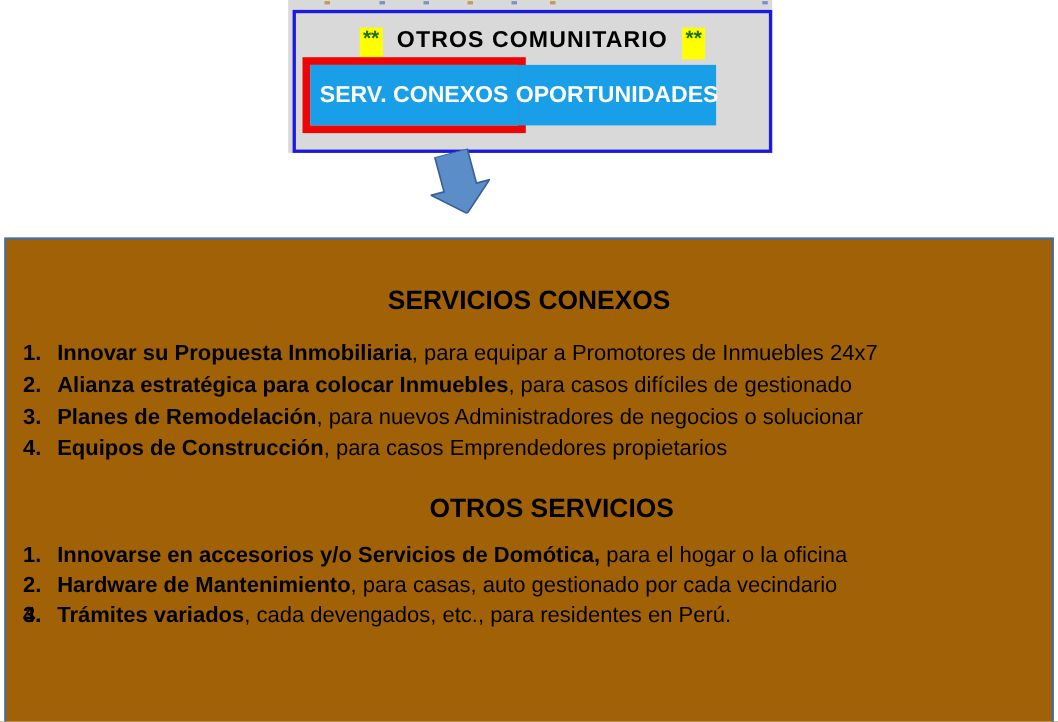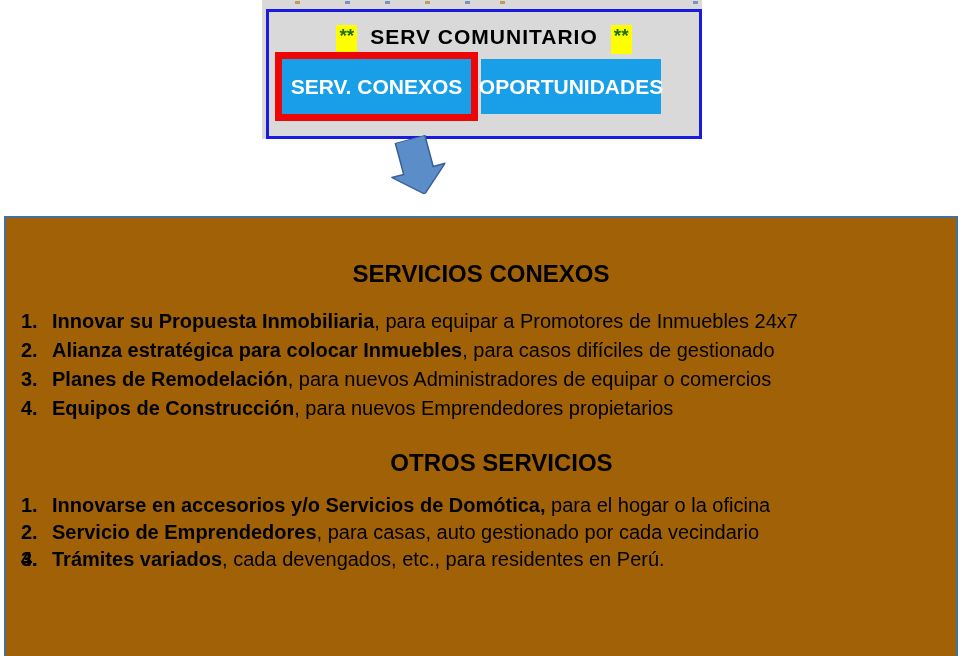--- a/index.html
+++ b/index.html
@@ -35,21 +35,21 @@
     position:absolute;left:6px;top:40px;width:203px;height:69px;
     border:7px solid #ee0505;box-sizing:border-box;background:#3b82f6;
   }
   .blue-btn{
     width:100%;height:100%;border:none;background:#189fe8;color:#ffffff;
     font-family:"Liberation Sans", sans-serif;font-size:21px;font-weight:bold;
     display:flex;align-items:center;justify-content:center;cursor:pointer;
     padding:0;white-space:nowrap;
   }
   .oport-btn{
-    position:absolute;left:212px;top:47px;width:180px;height:55px;
+    position:absolute;left:202px;top:47px;width:180px;height:55px;
   }
 
   
   .arrow-wrap{
     position:absolute;left:382px;top:139px;width:56px;height:57px;
     transform:rotate(-15deg);transform-origin:50% 0%;
   }
 
   
   .panel{
@@ -75,21 +75,21 @@
 </style>
 </head>
 <body>
 
 <div class="apoyo-crop">
   <div class="artifacts"></div>
 
   <div class="apoyo-box">
     <div class="apoyo-header">
       <span class="star">**</span>
-      <span>SERV COMUNITARIO</span>
+      <span>OTROS COMUNITARIO</span>
       <span class="star">**</span>
     </div>
 
     <div class="red-outline">
       <button class="blue-btn">SERV. CONEXOS</button>
     </div>
 
     <button class="blue-btn oport-btn">OPORTUNIDADES</button>
   </div>
 </div>
@@ -105,35 +105,35 @@
   <div class="section-heading first">SERVICIOS CONEXOS</div>
 
   <ol class="svc one">
     <li>
       <span class="num">1.</span><span class="b">Innovar su Propuesta Inmobiliaria</span><span class="r">, para equipar a Promotores de Inmuebles 24x7</span>
     </li>
     <li>
       <span class="num">2.</span><span class="b">Alianza estratégica para colocar Inmuebles</span><span class="r">, para casos difíciles de gestionado</span>
     </li>
     <li>
-      <span class="num">3.</span><span class="b">Planes de Remodelación</span><span class="r">, para nuevos Administradores de equipar o comercios</span>
+      <span class="num">3.</span><span class="b">Planes de Remodelación</span><span class="r">, para nuevos Administradores de negocios o solucionar</span>
     </li>
     <li>
-      <span class="num">4.</span><span class="b">Equipos de Construcción</span><span class="r">, para nuevos Emprendedores propietarios</span>
+      <span class="num">4.</span><span class="b">Equipos de Construcción</span><span class="r">, para casos Emprendedores propietarios</span>
     </li>
   </ol>
 
   <div class="section-heading second">OTROS SERVICIOS</div>
 
   <ol class="svc two">
     <li>
       <span class="num">1.</span><span class="b">Innovarse en accesorios y/o Servicios de Domótica,</span><span class="r"> para el hogar o la oficina</span>
     </li>
     <li>
-      <span class="num">2.</span><span class="b">Servicio de Emprendedores</span><span class="r">, para casas, auto gestionado por cada vecindario</span>
+      <span class="num">2.</span><span class="b">Hardware de Mantenimiento</span><span class="r">, para casas, auto gestionado por cada vecindario</span>
     </li>
     <li>
       <span class="num">3.</span><span class="r"></span>
     </li>
     <li>
       <span class="num">4.</span><span class="b">Trámites variados</span><span class="r">, cada devengados, etc., para residentes en Perú.</span>
     </li>
   </ol>
 
 </div>

